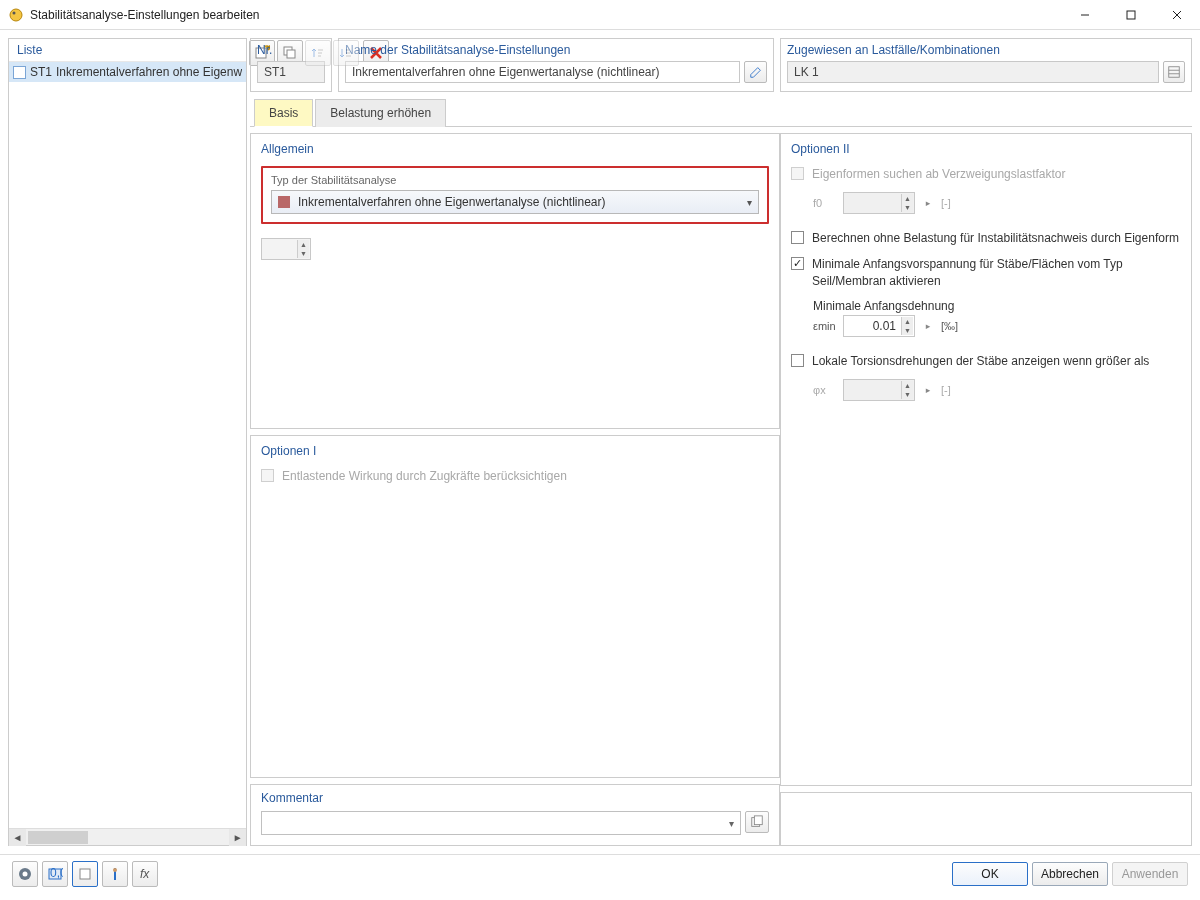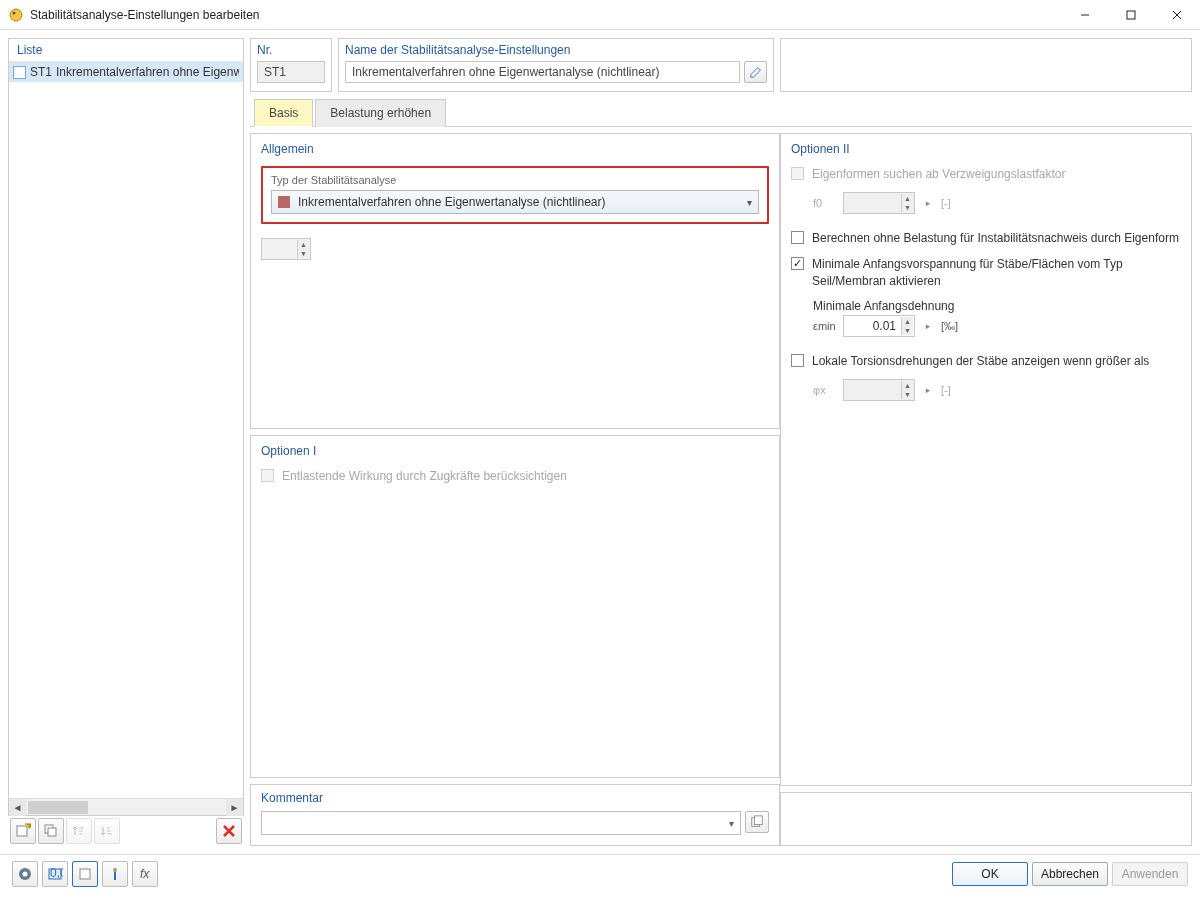--- a/index.html
+++ b/index.html
@@ -6,21 +6,21 @@
 body { background: #fff; width: 1200px; height: 900px; overflow: hidden; }
 
 .titlebar { height: 30px; display: flex; align-items: center; padding-left: 8px; border-bottom: 1px solid #ddd; }
 .titlebar .icon { width: 16px; height: 16px; margin-right: 6px; }
 .titlebar .title { flex: 1; color: #222; }
 .titlebar .winbtns { display: flex; }
 .winbtn { width: 46px; height: 30px; display: flex; align-items: center; justify-content: center; color: #222; }
 
 .main { display: flex; height: 824px; padding: 8px; gap: 6px; }
 
-.left-col { width: 236px; display: flex; flex-direction: column; }
+.left-col { width: 236px; display: flex; flex-direction: row; }
 .panel { border: 1px solid #ccc; background: #fff; }
 .panel-title { color: #2a5a9c; padding: 4px 8px; font-weight: normal; background: #fff; }
 .list-panel { flex: 1; display: flex; flex-direction: column; }
 .list-body { flex: 1; border-top: 1px solid #e8e8e8; overflow: hidden; }
 .list-row { display: flex; align-items: center; padding: 3px 4px; background: #d6e7f7; white-space: nowrap; overflow: hidden; }
 .list-row .check { width: 13px; height: 13px; border: 1px solid #7aa5d6; margin-right: 4px; background: #fff; flex-shrink: 0; }
 .list-row .code { color: #333; margin-right: 4px; }
 .list-row .desc { color: #333; overflow: hidden; text-overflow: clip; }
 .hscroll { height: 17px; background: #f0f0f0; border-top: 1px solid #ddd; display: flex; align-items: center; }
 .hscroll .arrow { width: 17px; height: 17px; background: #e8e8e8; display: flex; align-items: center; justify-content: center; color: #555; font-size: 10px; }
@@ -194,20 +194,31 @@
         <div class="name-row">
           <input class="text-input" value="Inkrementalverfahren ohne Eigenwertanalyse (nichtlinear)" style="">
           <div class="edit-btn">
               <svg width="14" height="14" viewBox="0 0 16 16">
                 <path d="M2 11 L10 3 L13 6 L5 14 L2 14 Z" fill="none" stroke="#2a6fc7"></path>
               </svg>
             </div>
         </div>
       </div>
       <div class="field-group assign-group">
+        <span class="label">Zugewiesen an Lastfälle/Kombinationen</span>
+        <div class="assign-row">
+          <input class="text-input" readonly="" value="LK 1" style="">
+          <div class="edit-btn">
+              <svg width="14" height="14" viewBox="0 0 16 16">
+                <rect x="2" y="2" width="12" height="12" fill="none" stroke="#888"></rect>
+                <line x1="2" y1="6" x2="14" y2="6" stroke="#888"></line>
+                <line x1="2" y1="10" x2="14" y2="10" stroke="#888"></line>
+              </svg>
+            </div>
+        </div>
       </div>
     </div>
 
     <div>
       <div class="tabs-row">
         <div class="tab active">Basis</div>
         <div class="tab inactive">Belastung erhöhen</div>
       </div>
     </div>
 

